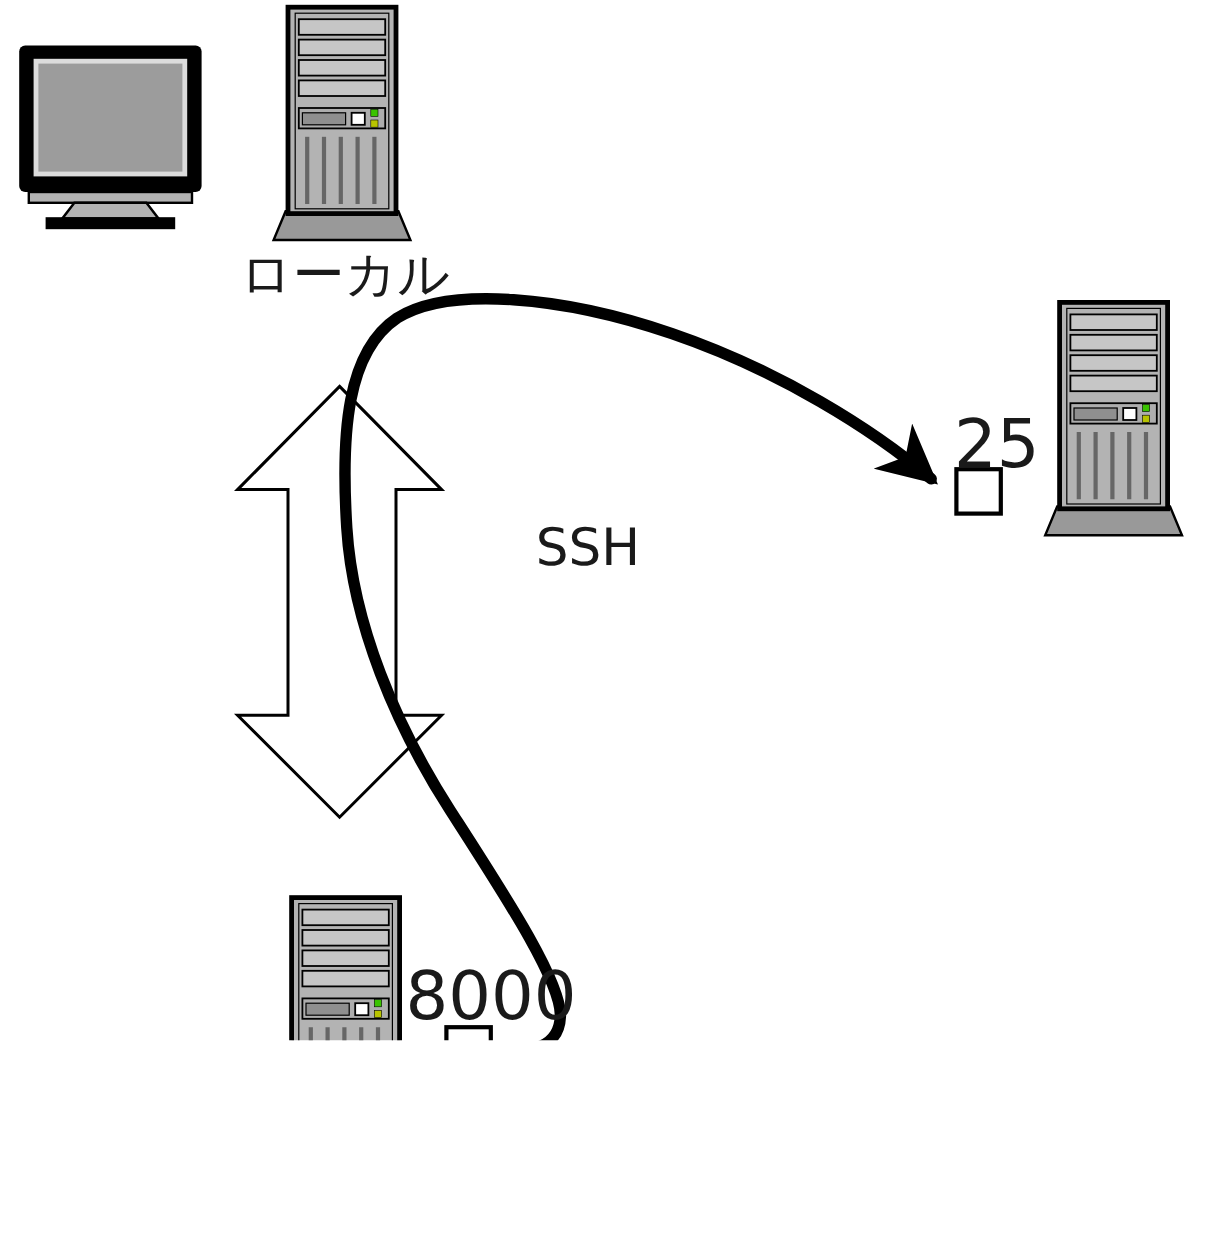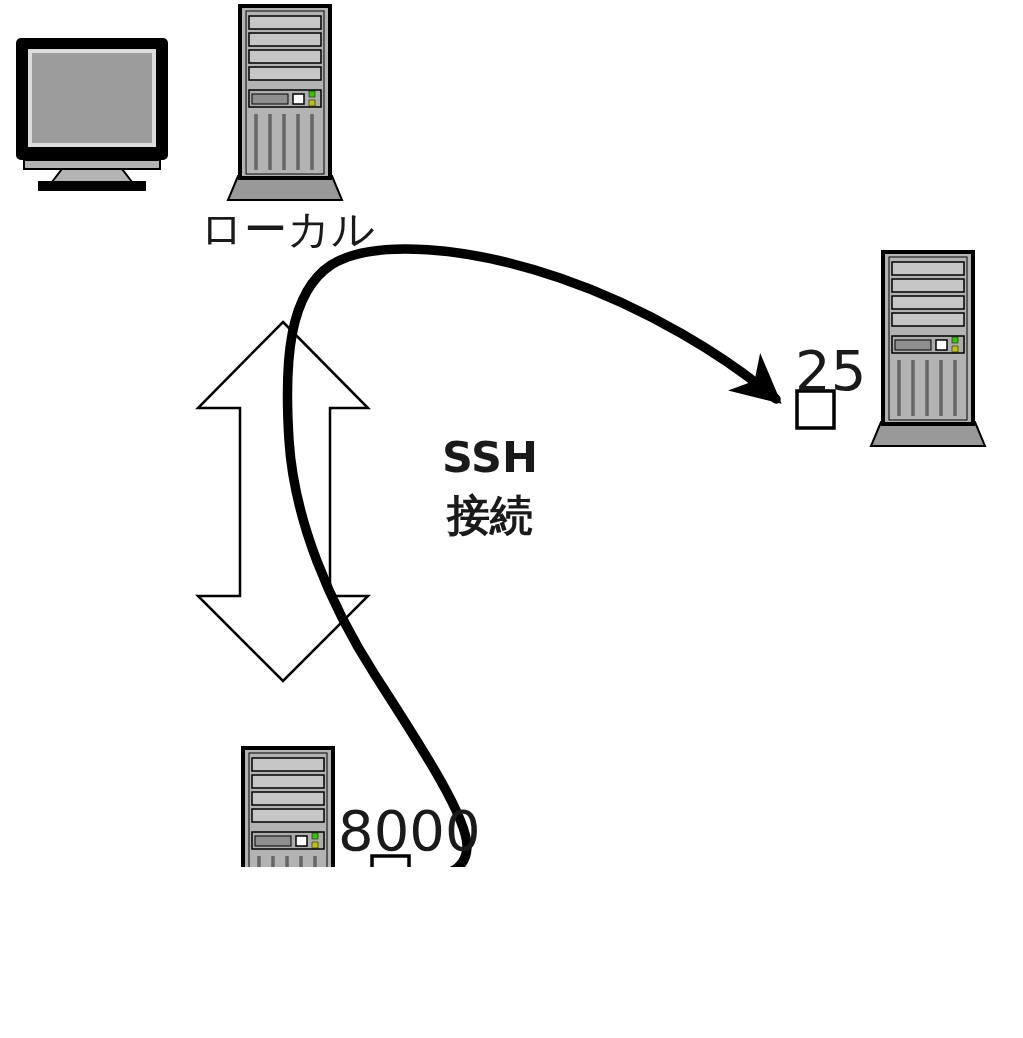--- a/index.html
+++ b/index.html
@@ -26,21 +26,20 @@
     white-space: nowrap;
     line-height: 1.1;
   }
   .node-label { font-size: 43px; }
   .port-label { font-size: 56px; }
   .ssh-label {
     font-size: 43px;
     text-align: center;
     line-height: 1.35;
     white-space: nowrap;
-    font-weight: bold;
   }
 </style>
 </head>
 <body>
 
 <div class="canvas">
 
   <svg class="scene" width="1023" height="1038" viewBox="0 0 1023 1038">
     <defs>
       <marker id="arrowhead" viewBox="0 0 10 10" refX="8.5" refY="5" markerWidth="5.2" markerHeight="5.2" orient="auto">
@@ -101,16 +100,15 @@
   <div class="lbl node-label" style="left:200px; top:206px;">ローカル</div>
 
 
 
   <div class="lbl port-label" style="left:795px; top:340px;">25</div>
 
   <div class="lbl port-label" style="left:338px; top:800px;">8000</div>
 
   <div class="lbl ssh-label" style="left:415px; top:428px; width:150px;">
     <div>SSH</div>
-    <div>接続</div>
   </div>
 
 </div>
 
 </body></html>

